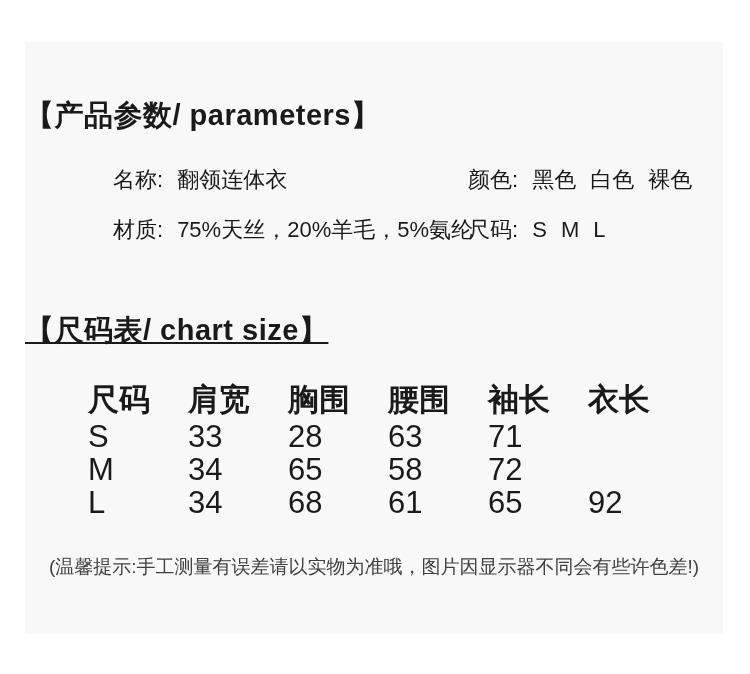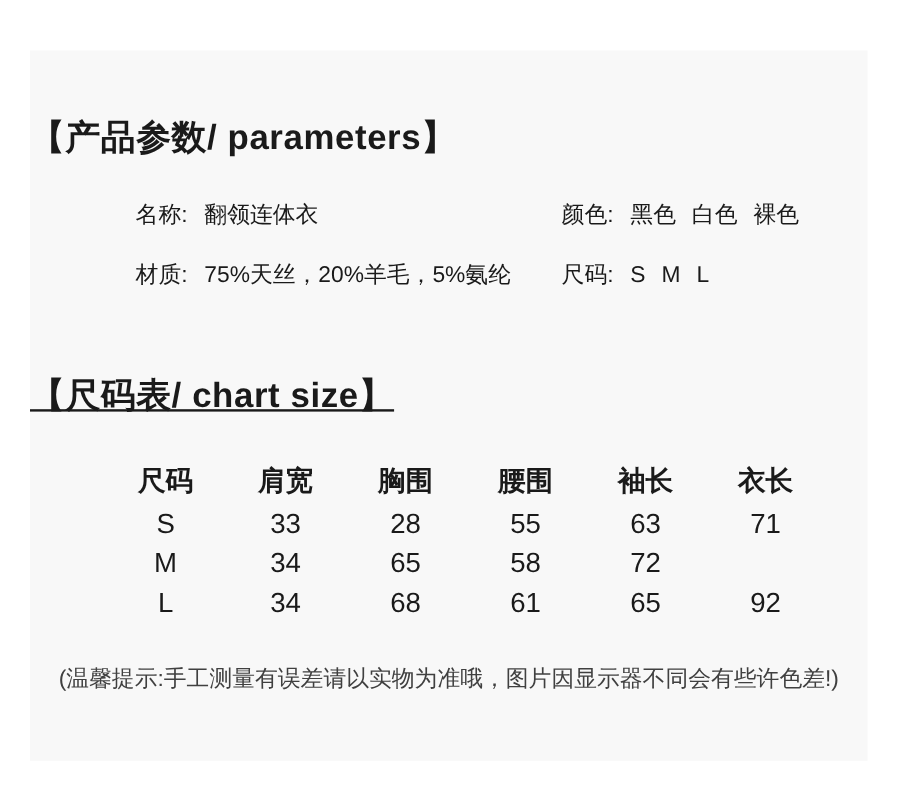--- a/index.html
+++ b/index.html
@@ -30,35 +30,34 @@
   .title-params { padding-top: 57px; }
   .title-size   { margin-top: 68px; line-height: 34px; text-decoration: underline; }
   .params { margin-top: 34px; }
   .param-row {
     display: grid;
     grid-template-columns: 355px 1fr;
     padding-left: 88px;
     height: 30px;
     line-height: 30px;
     margin-bottom: 20px;
-    font-size: 19px;
+    font-size: 22px;
   }
   .param-cell { white-space: nowrap; }
   .param-label { margin-right: 14px; }
   .spaced { word-spacing: 8px; }
   .size-table {
     margin-top: 33px;
     margin-left: 63px;
     width: 600px;
   }
   .trow {
     display: grid;
     grid-template-columns: repeat(6, 100px);
-    text-align: center;
-    font-size: 23px;
+    font-size: 31px;
   }
   .thead .cell {
     font-weight: 700;
     line-height: 40px;
     height: 40px;
   }
   .tbody-row .cell {
     line-height: 33px;
     height: 33px;
   }
@@ -105,21 +104,20 @@
       <div class="cell">肩宽</div>
       <div class="cell">胸围</div>
       <div class="cell">腰围</div>
       <div class="cell">袖长</div>
       <div class="cell">衣长</div>
     </div>
     <div class="trow tbody-row">
       <div class="cell">S</div>
       <div class="cell">33</div>
       <div class="cell">28</div>
-      <div class="cell">55</div>
       <div class="cell">63</div>
       <div class="cell">71</div>
     </div>
     <div class="trow tbody-row">
       <div class="cell">M</div>
       <div class="cell">34</div>
       <div class="cell">65</div>
       <div class="cell">58</div>
       <div class="cell">72</div>
     </div>

